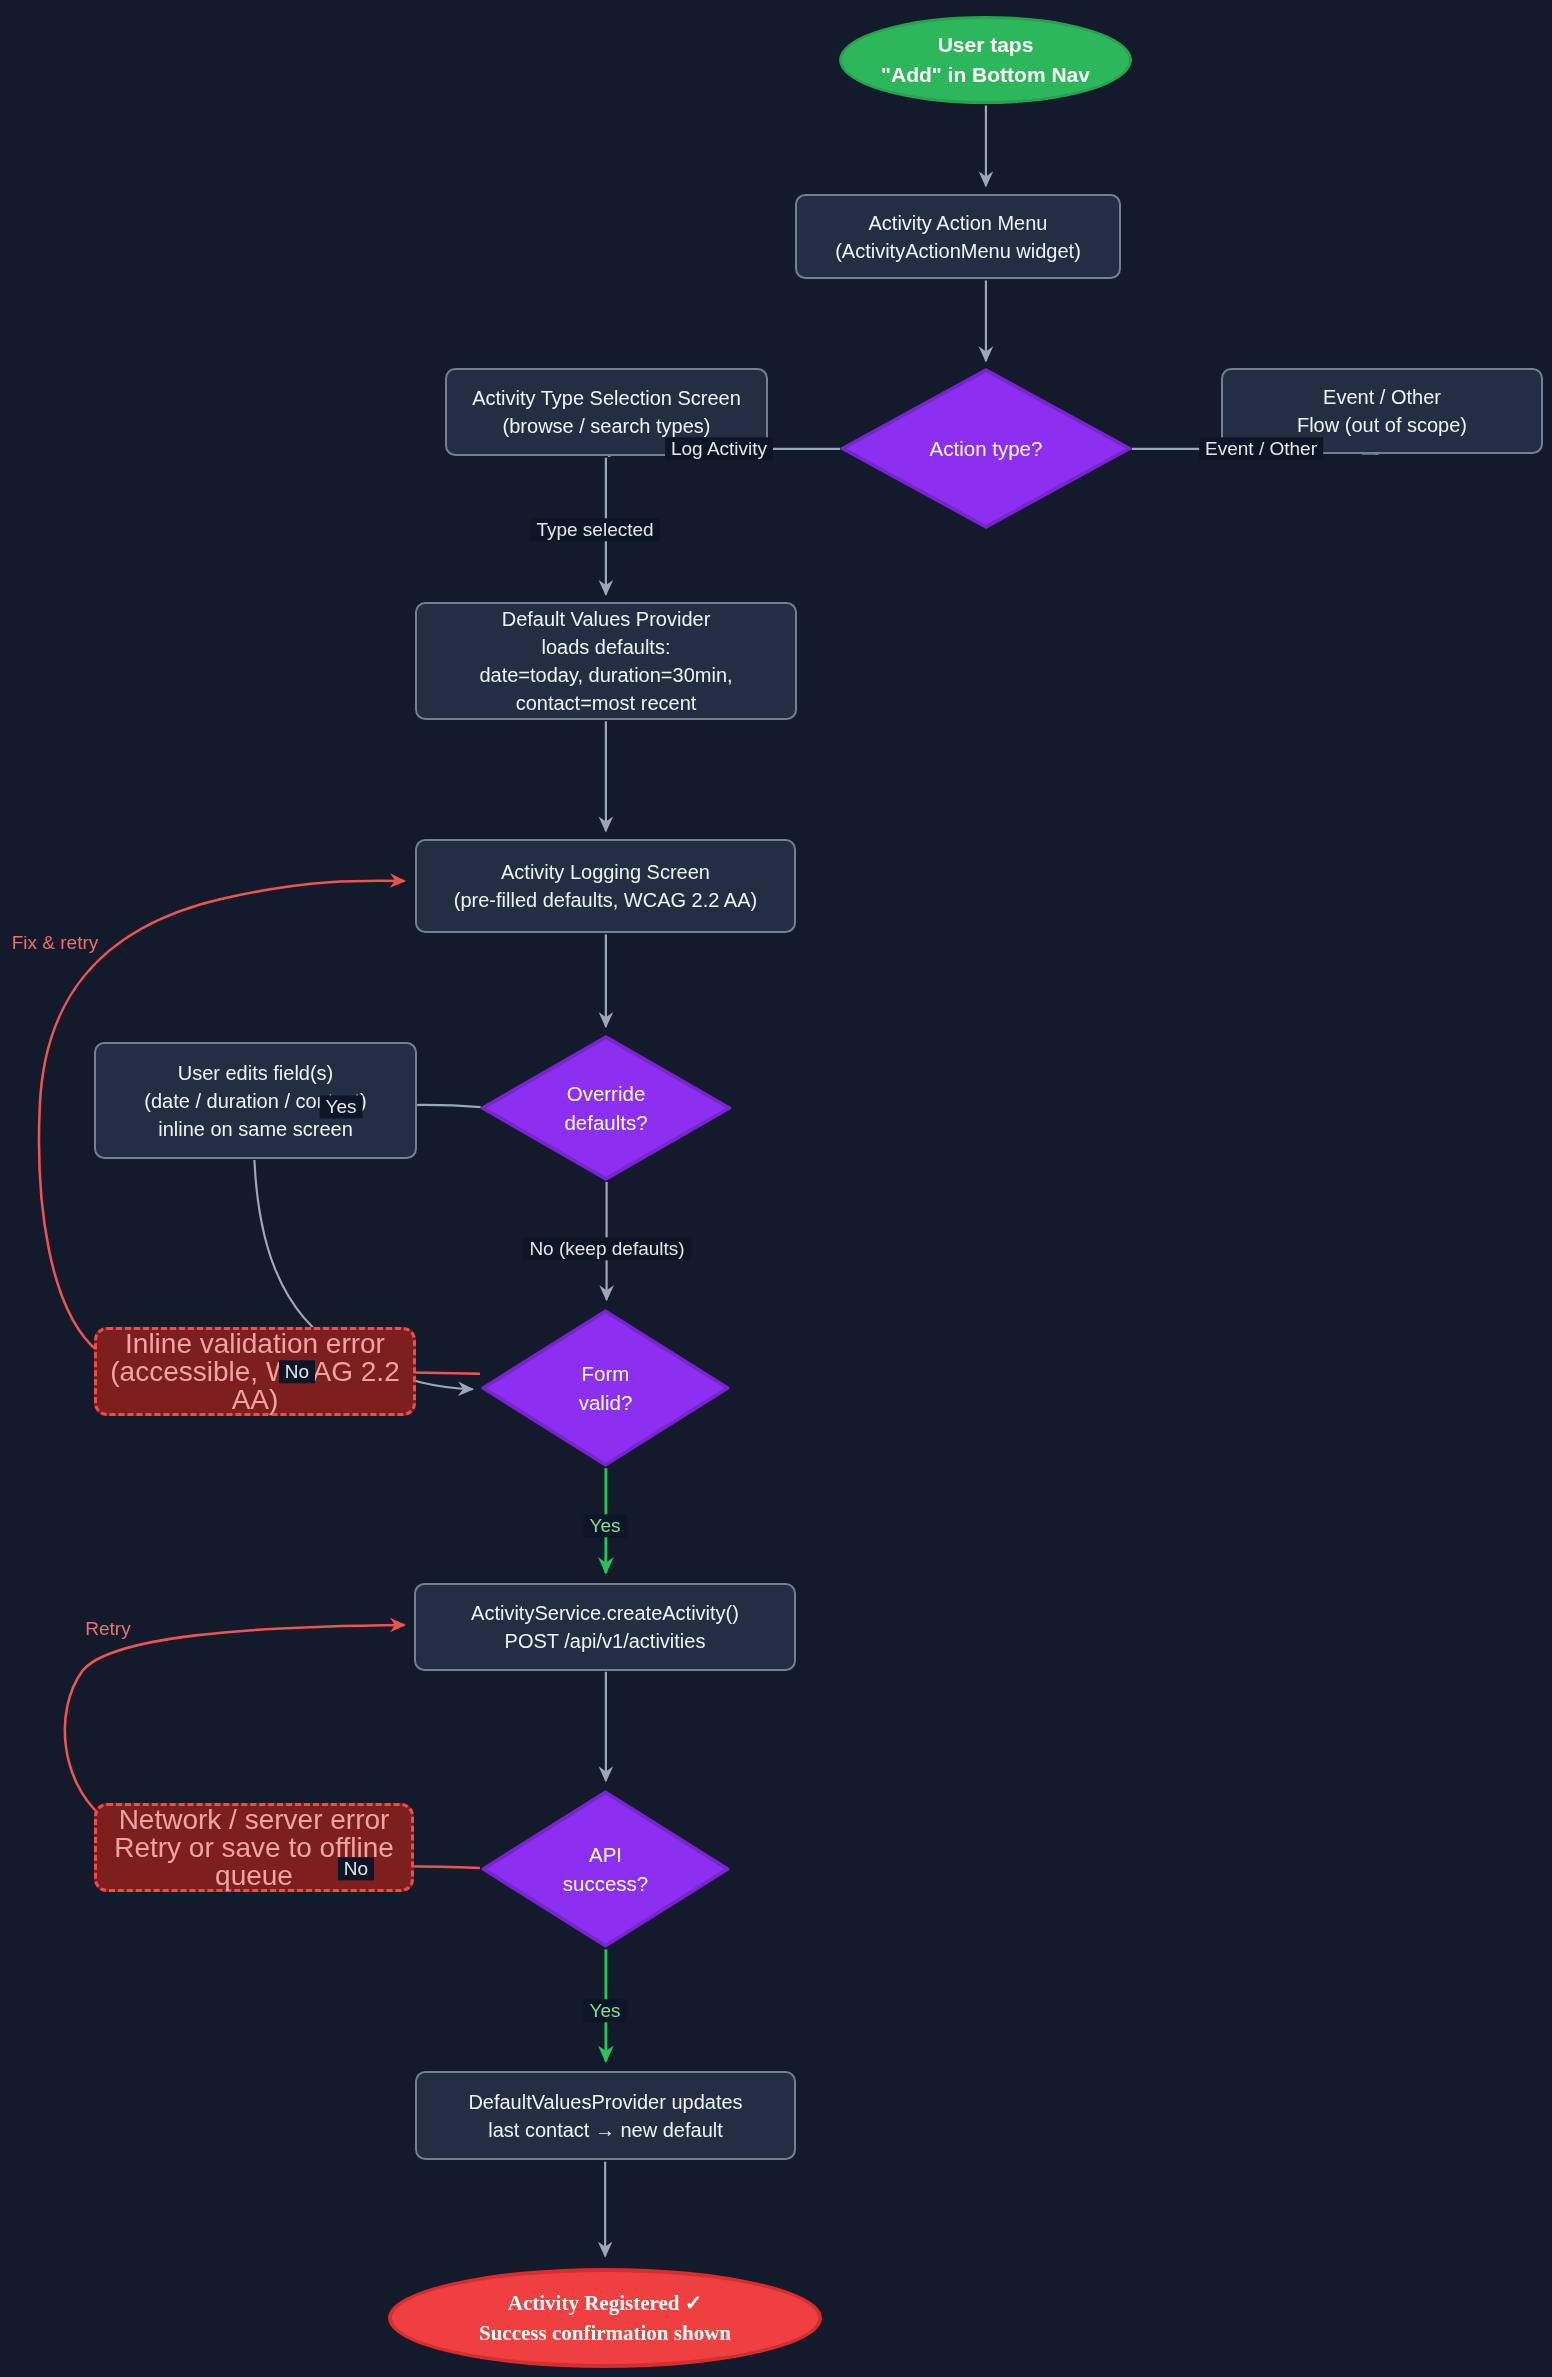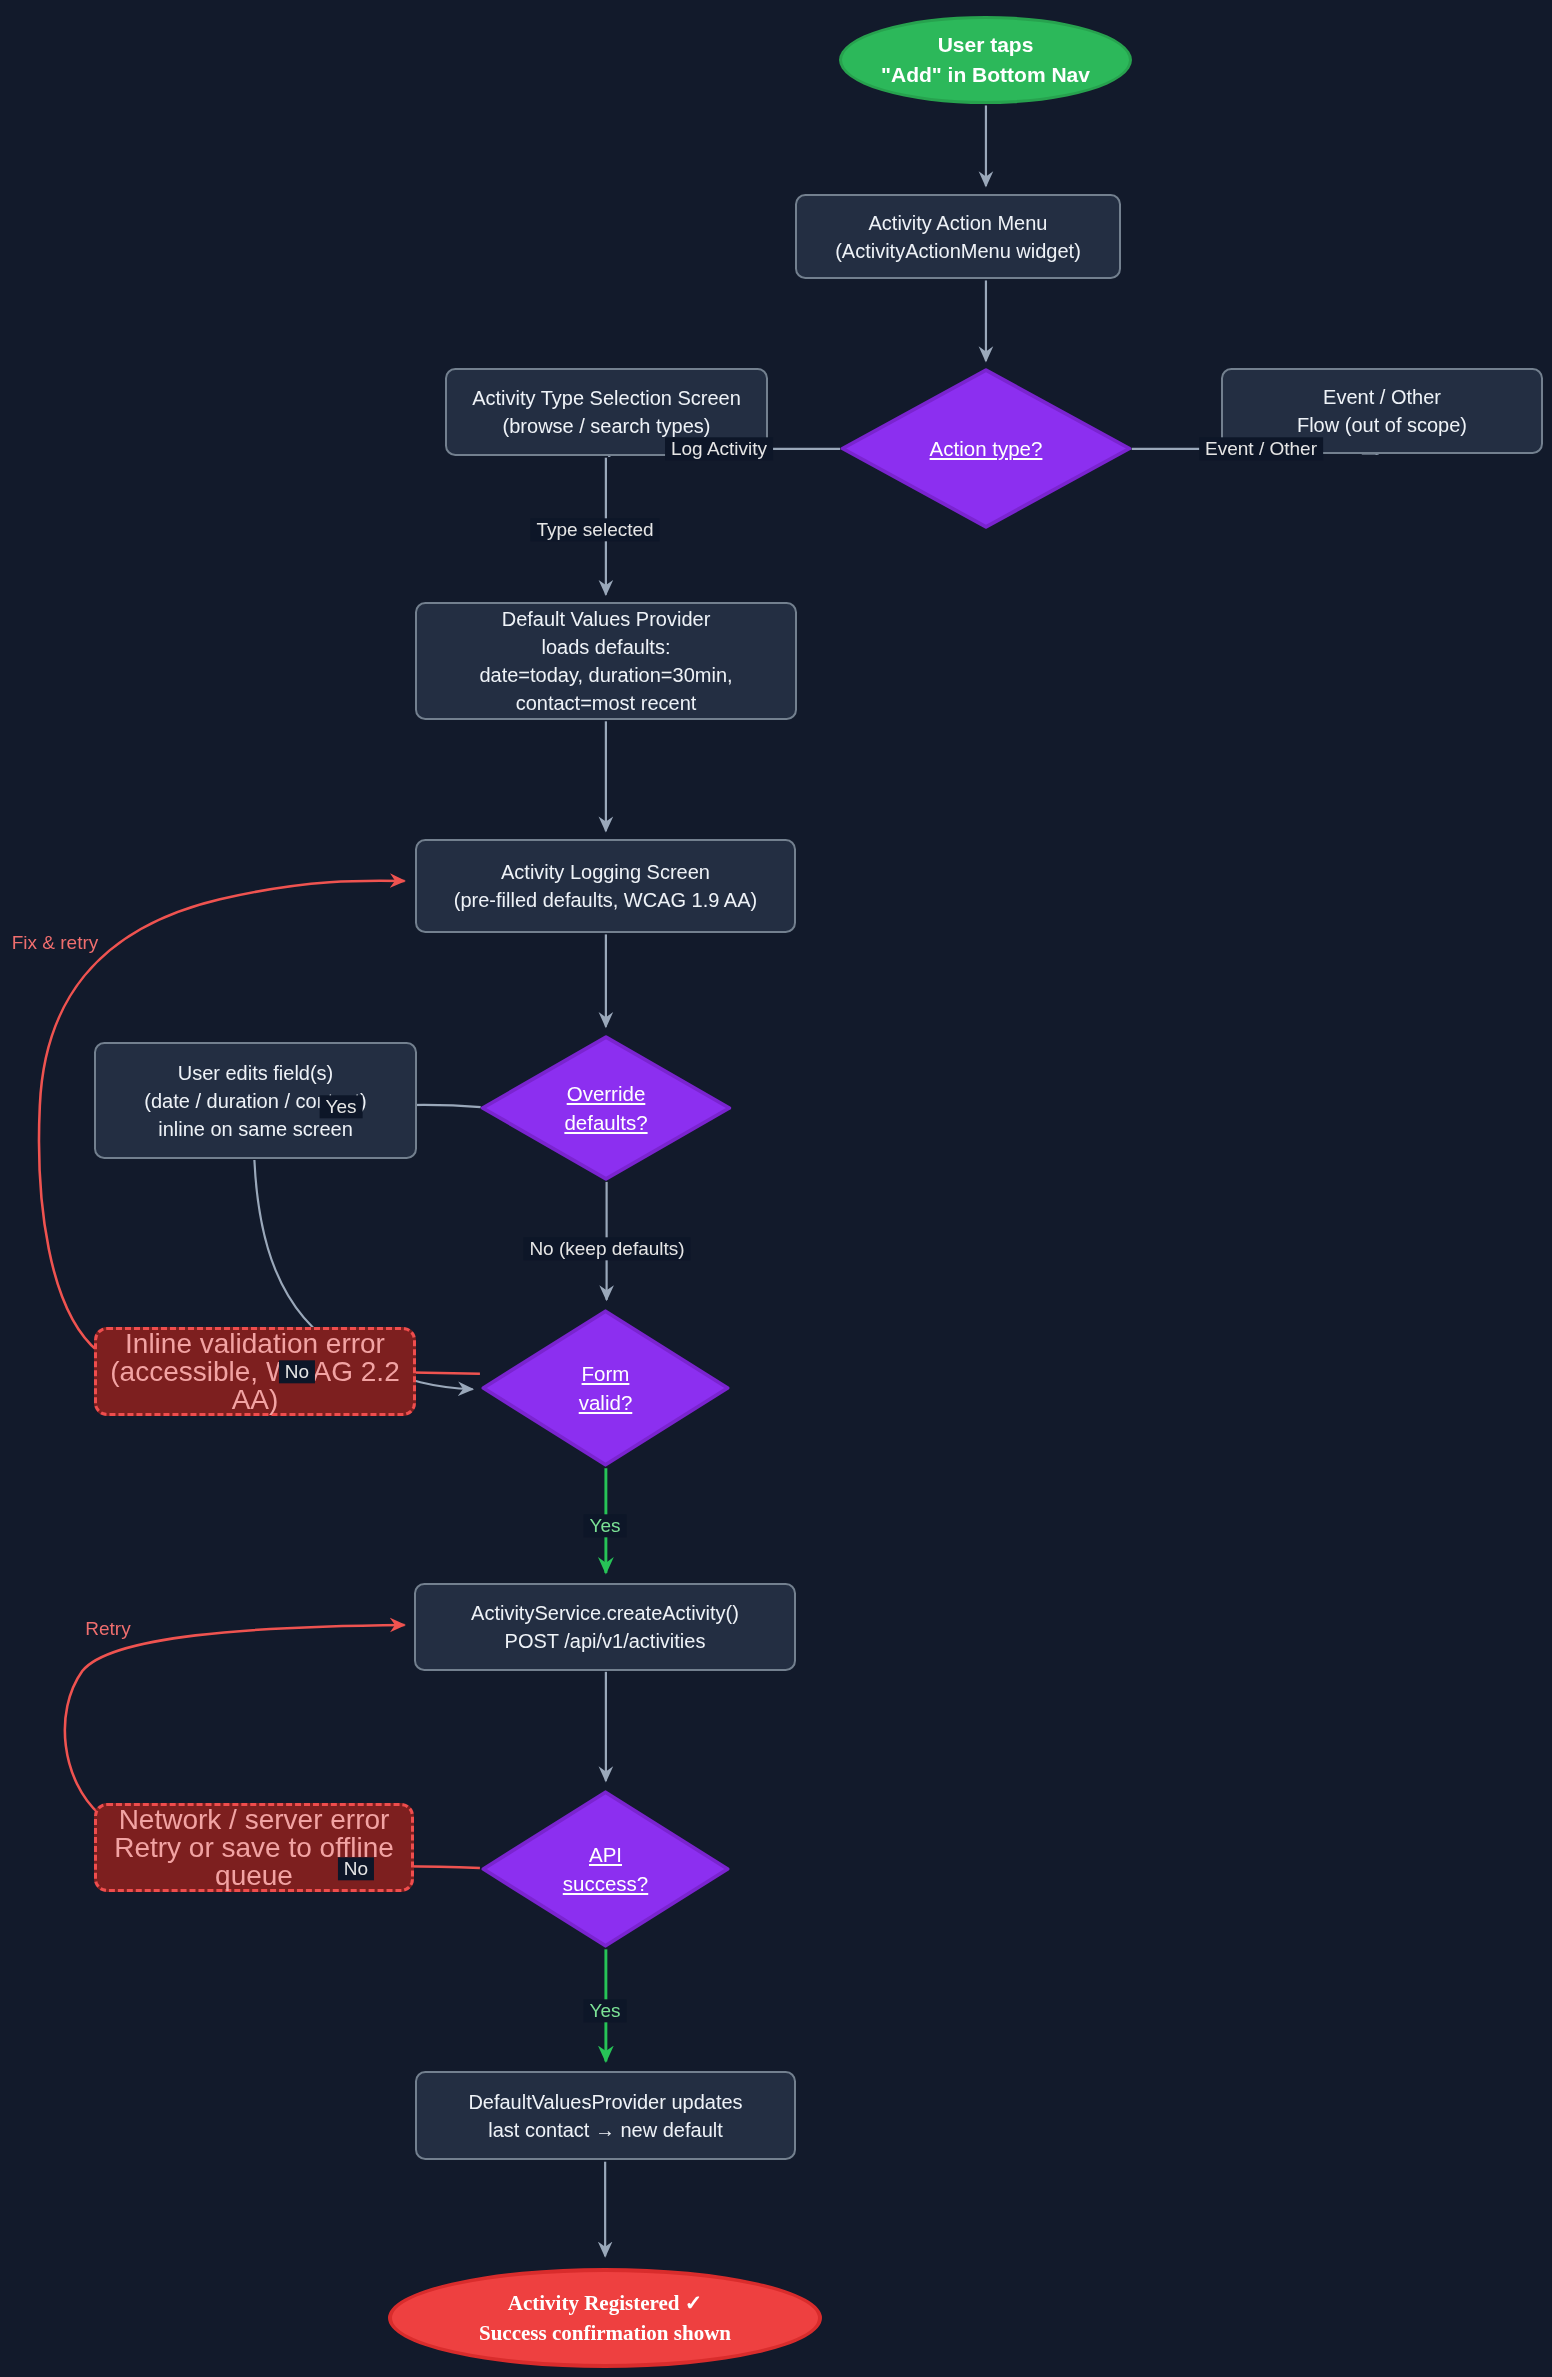--- a/index.html
+++ b/index.html
@@ -14,21 +14,21 @@
   .errbox{background:#7d1f1f;border:3.7px dashed #ef4d4d;border-radius:13px;
           color:#f2a3a3;font-size:28px;line-height:28px;}
   .ellipse{border-radius:50%;font-weight:bold;color:#ffffff;font-size:21px;line-height:30px;}
   .start-ellipse{background:#2cb85a;border:3.7px solid #27a24e;}
   .end-ellipse{background:#ee4040;border:4.4px solid #d92c2c;font-family:Liberation Serif, serif;}
 
   .diamond{position:absolute;}
   .diamond svg{position:absolute;left:0;top:0;}
   .dtext{position:absolute;left:0;top:0;width:100%;height:100%;display:flex;
          flex-direction:column;align-items:center;justify-content:center;
-         color:#ffffff;font-size:20.5px;line-height:29px;text-align:center;text-decoration:underline;}
+         color:#ffffff;font-size:20.5px;line-height:29px;text-align:center;}
 
   .elabel{position:absolute;transform:translate(-50%,-50%);background:#0d1628;
           padding:0.7px 5.9px;font-size:19px;color:#e5e5e5;white-space:nowrap;}
   .elabel.green{color:#7ce296;}
   .elabel.red{color:#ef6e6e;background:transparent;}
   .node span{display:block;}
 </style>
 </head>
 <body>
 
@@ -107,21 +107,21 @@
 
   <div class="node box" style="left:415px;top:602px;width:382px;height:118px">
     <span>Default Values Provider</span>
     <span>loads defaults:</span>
     <span>date=today, duration=30min,</span>
     <span>contact=most recent</span>
   </div>
 
   <div class="node box" style="left:415px;top:839px;width:381px;height:94px">
     <span>Activity Logging Screen</span>
-    <span>(pre-filled defaults, WCAG 1.9 AA)</span>
+    <span>(pre-filled defaults, WCAG 2.2 AA)</span>
   </div>
 
   <div class="node box" style="left:94px;top:1042px;width:323px;height:117px">
     <span>User edits field(s)</span>
     <span>(date / duration / contact)</span>
     <span>inline on same screen</span>
   </div>
 
   <div class="diamond" style="left:480px;top:1035px;width:252px;height:146px">
     <svg width="252" height="146" viewBox="0 0 344 200">

